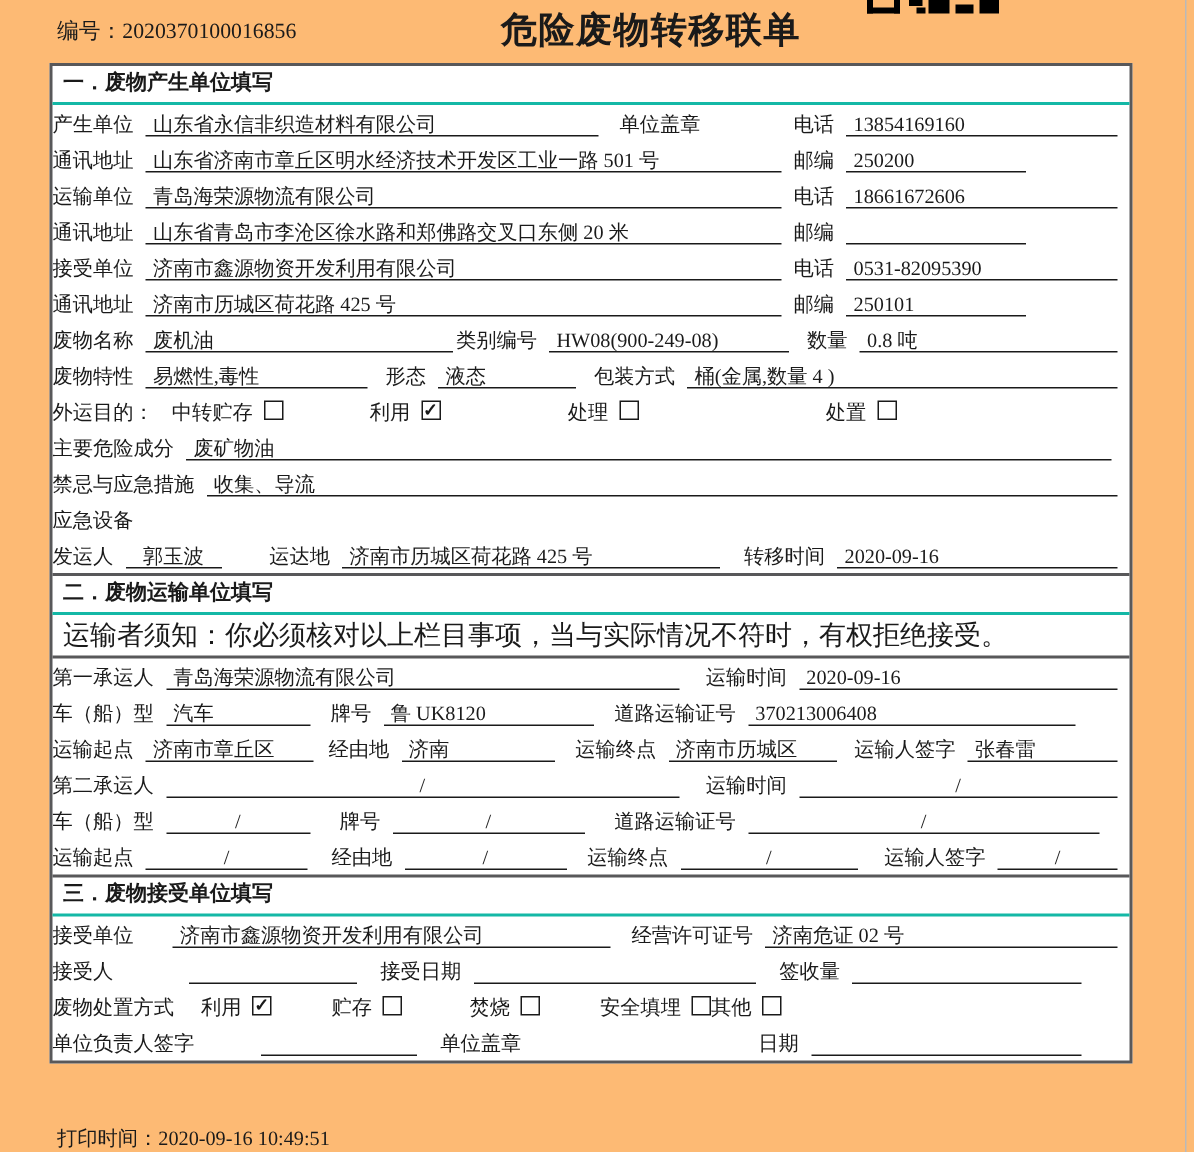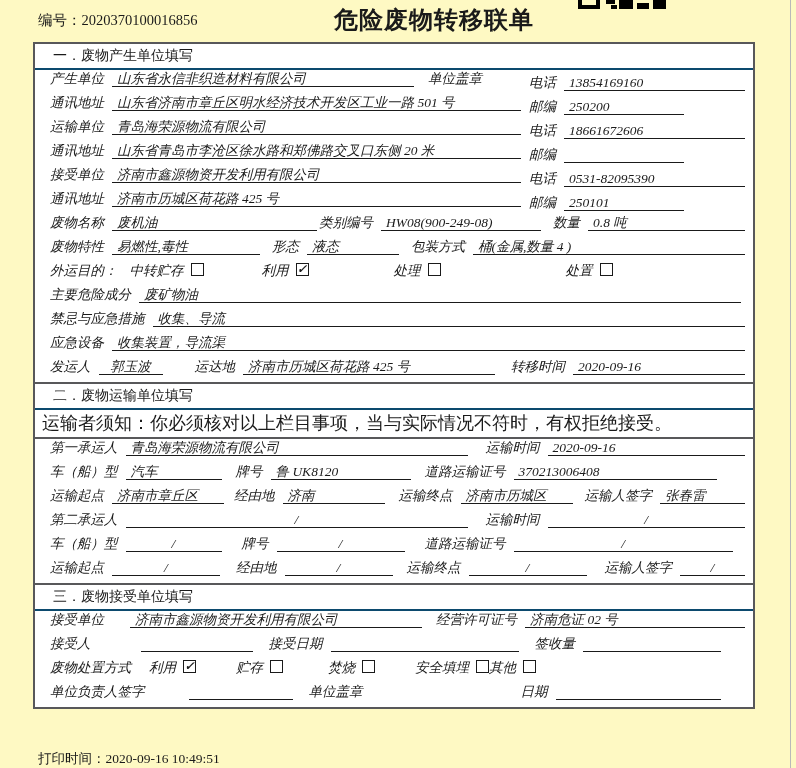--- a/index.html
+++ b/index.html
@@ -1,33 +1,33 @@
 <!DOCTYPE html>
 <html><head>
 <meta charset="utf-8">
 <style>
   html,body{margin:0;padding:0;}
   body{width:796px;height:768px;background:#ffffff;overflow:hidden;
        font-family:"Liberation Serif","DejaVu Serif",serif;color:#1a1a1a;}
-  .page{position:relative;width:796px;height:768px;background:#fef9c3;}
+  .page{position:relative;width:796px;height:768px;background:#fdba74;}
   .page-edge{position:absolute;left:790px;top:0;width:1px;height:768px;background:#b9b9b9;}
 
   
   .serial{position:absolute;left:38px;top:11px;font-size:14.5px;}
   .doc-title{position:absolute;left:334px;top:4px;font-size:24px;font-weight:bold;letter-spacing:1px;}
   .qr{position:absolute;left:578px;top:0;width:90px;height:10px;}
   .qr div{position:absolute;background:#000;}
 
   
   .form-table{position:absolute;left:33px;top:42px;width:722px;border:2px solid #58585a;background:#fff;box-sizing:border-box;}
   .sec{border-top:2px solid #58585a;}
   .sec.first{border-top:none;}
-  .sec-header{height:24px;line-height:24px;font-weight:normal;font-size:14px;padding-left:18px;border-bottom:2px solid #0c4a6e;}
+  .sec-header{height:24px;line-height:24px;font-weight:bold;font-size:14px;padding-left:7px;border-bottom:2px solid #14b8a6;}
   .notice{height:27px;line-height:27px;font-size:18px;padding-left:7px;border-bottom:2px solid #58585a;white-space:nowrap;}
-  .row{display:flex;height:24px;padding:0 8px 3px 15px;font-size:13.5px;white-space:nowrap;box-sizing:border-box;font-style:italic;}
+  .row{display:flex;align-items:flex-end;height:24px;padding:0 8px 3px 0;font-size:13.5px;white-space:nowrap;box-sizing:border-box;}
   .lbl{display:inline-block;height:17px;line-height:17px;margin-right:8px;}
   .u{display:inline-block;border-bottom:1px solid #1a1a1a;padding:0 5px;height:17px;line-height:17px;box-sizing:border-box;overflow:visible;}
   .fill{flex:1;}
   .c{text-align:center;}
   .r{margin-left:auto;display:flex;width:216px;align-items:flex-end;}
   .cb{display:inline-block;width:11px;height:11px;border:1.6px solid #1a1a1a;margin-left:7px;
       font-size:12px;line-height:10px;text-align:center;font-weight:bold;position:relative;top:-1px;}
   .opt{display:flex;align-items:center;height:17px;}
 
   
@@ -155,21 +155,20 @@
         <span class="u fill" style="margin-right:4px;">废矿物油</span>
       </div>
 
       <div class="row">
         <span class="lbl">禁忌与应急措施</span>
         <span class="u fill">收集、导流</span>
       </div>
 
       <div class="row">
         <span class="lbl">应急设备</span>
-        <span class="u fill">收集装置，导流渠</span>
       </div>
 
       <div class="row">
         <span class="lbl">发运人</span>
         <span class="u c" style="width:64px;">郭玉波</span>
         <span class="lbl" style="margin-left:32px;">运达地</span>
         <span class="u" style="width:252px;">济南市历城区荷花路 425 号</span>
         <span class="lbl" style="margin-left:16px;">转移时间</span>
         <span class="u fill">2020-09-16</span>
       </div>

